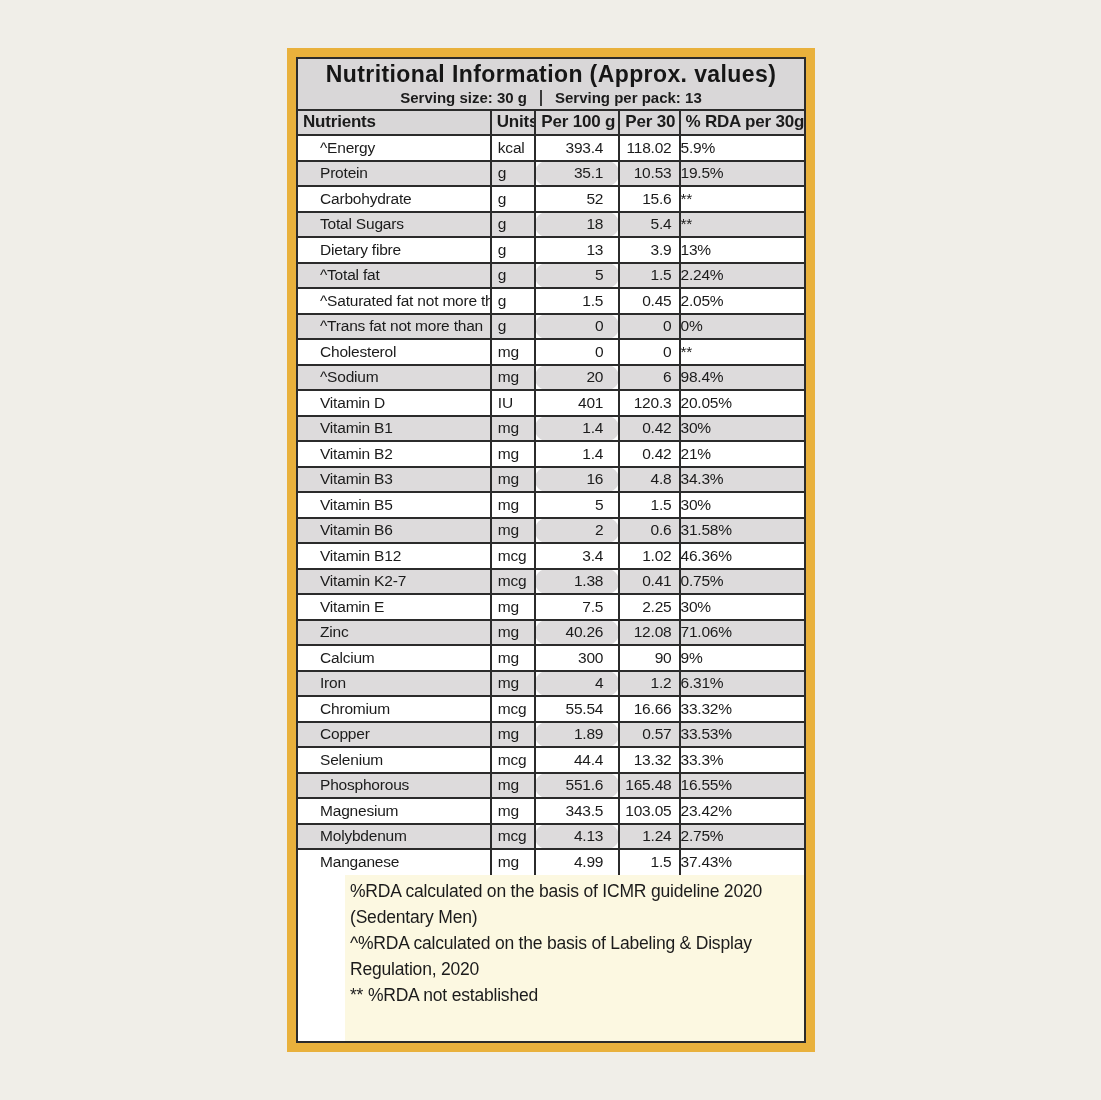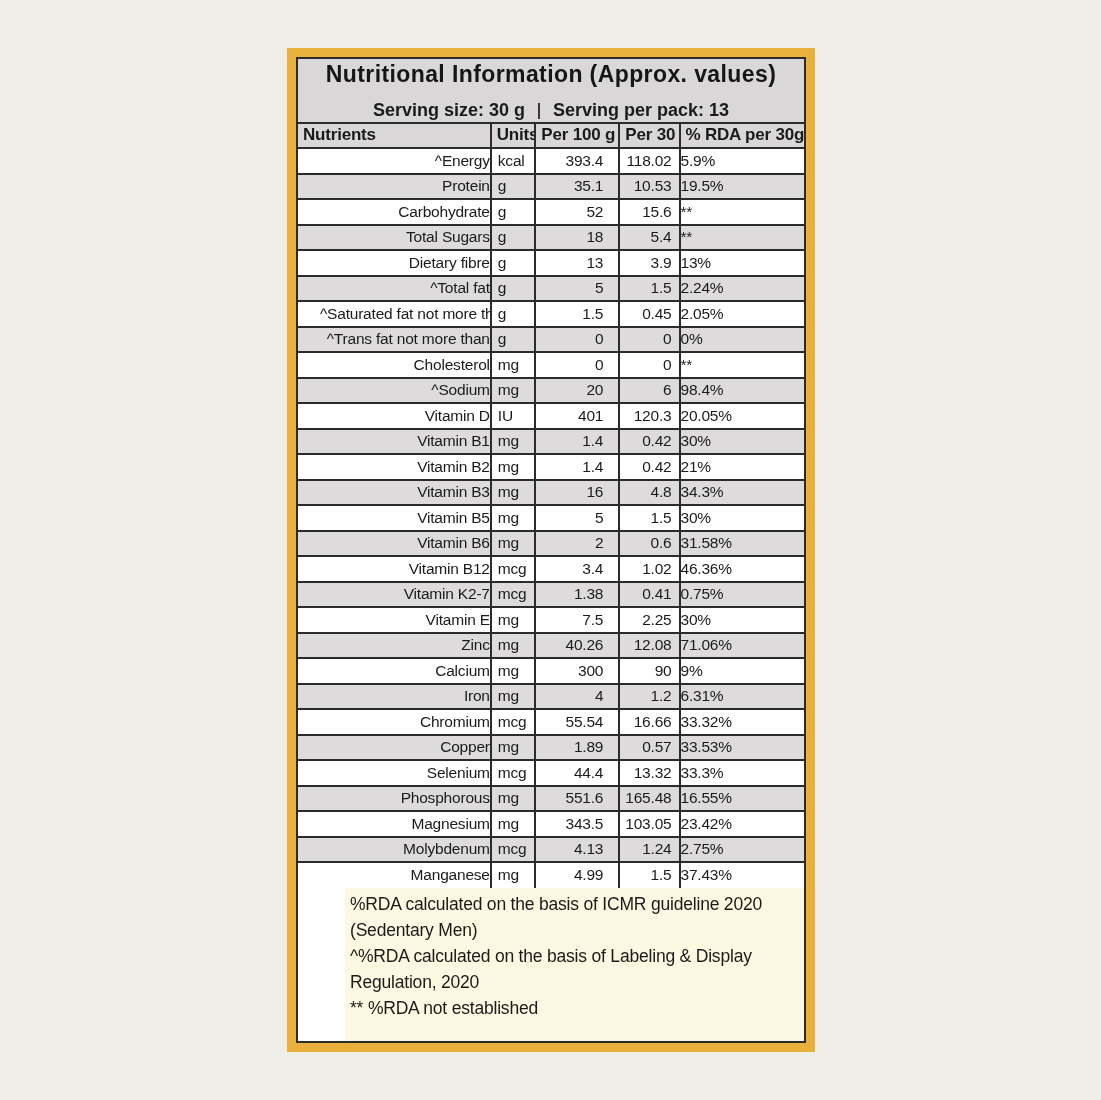--- a/index.html
+++ b/index.html
@@ -37,24 +37,24 @@
     letter-spacing: 0.4px;
     line-height: 26px;
     color: #161616;
     white-space: nowrap;
   }
   .serving-row {
     display: flex;
     justify-content: center;
     align-items: center;
     gap: 13px;
-    font-size: 18px;
+    font-size: 15px;
     font-weight: bold;
     line-height: 17px;
-    margin-top: 15px;
+    margin-top: 2px;
   }
   .vdiv {
     display: inline-block;
     width: 0;
     height: 16px;
     border-left: 2px solid #3a3a3a;
   }
   table.nutri-table {
     width: 100%;
     border-collapse: collapse;
@@ -78,23 +78,23 @@
     letter-spacing: -0.2px;
     margin-top: 8px;
   }
   .nutri-table tbody td {
     height: 25.5px;
     font-size: 15.5px;
     letter-spacing: -0.2px;
   }
   .nutri-table tbody tr:nth-child(even) td { background: var(--stripe-gray, #DDDBDC); }
   .nutri-table tbody tr:nth-child(odd) td { background: #ffffff; }
-  .c-name  { text-align: right;  padding-left: 22px; }
+  .c-name  { text-align: left;  padding-left: 22px; }
   .c-units { text-align: left;  padding-left: 6px; }
-  .c-100   { text-align: right; padding-right: 15px; }
+  .c-100   { text-align: right; padding-right: 15px; border-radius: 12px; }
   .c-30    { text-align: right; padding-right: 7px; }
   .c-rda   { text-align: left; padding-right: 6px; }
   .footnotes {
     flex: 1 1 auto;
     background: var(--footer-cream, #FCF8E1);
     padding: 3px 6px 2px 5px;
     font-size: 17.5px;
     line-height: 26px;
     letter-spacing: -0.2px;
     color: #1b1b1b;

